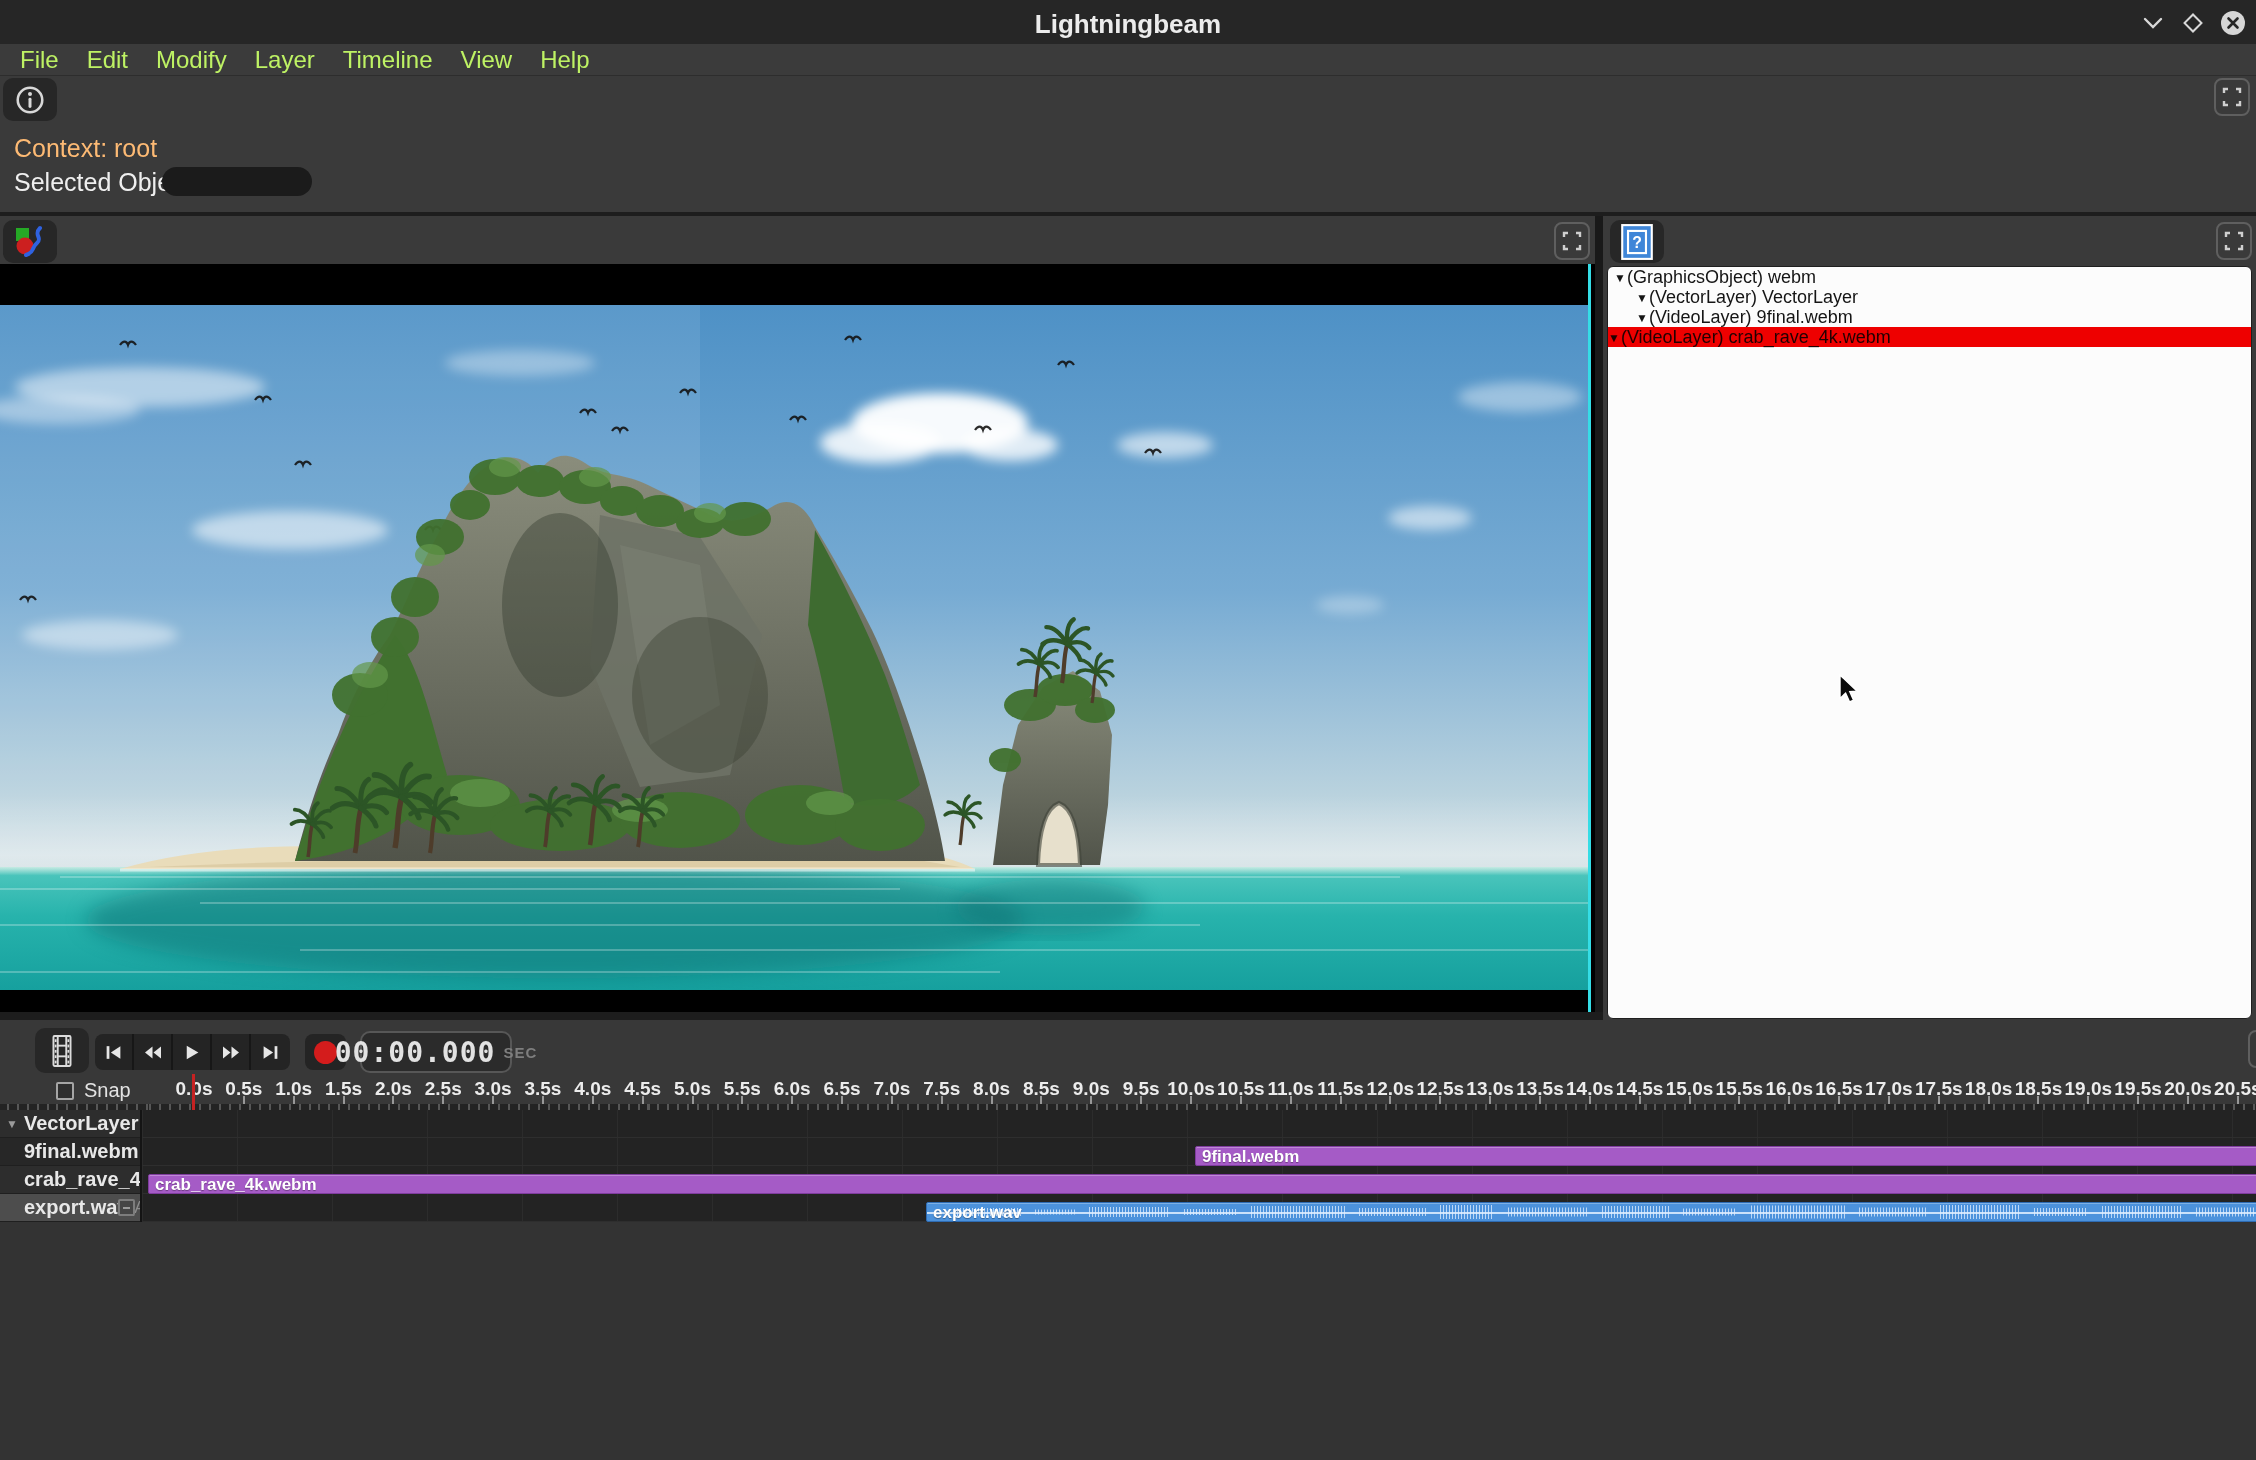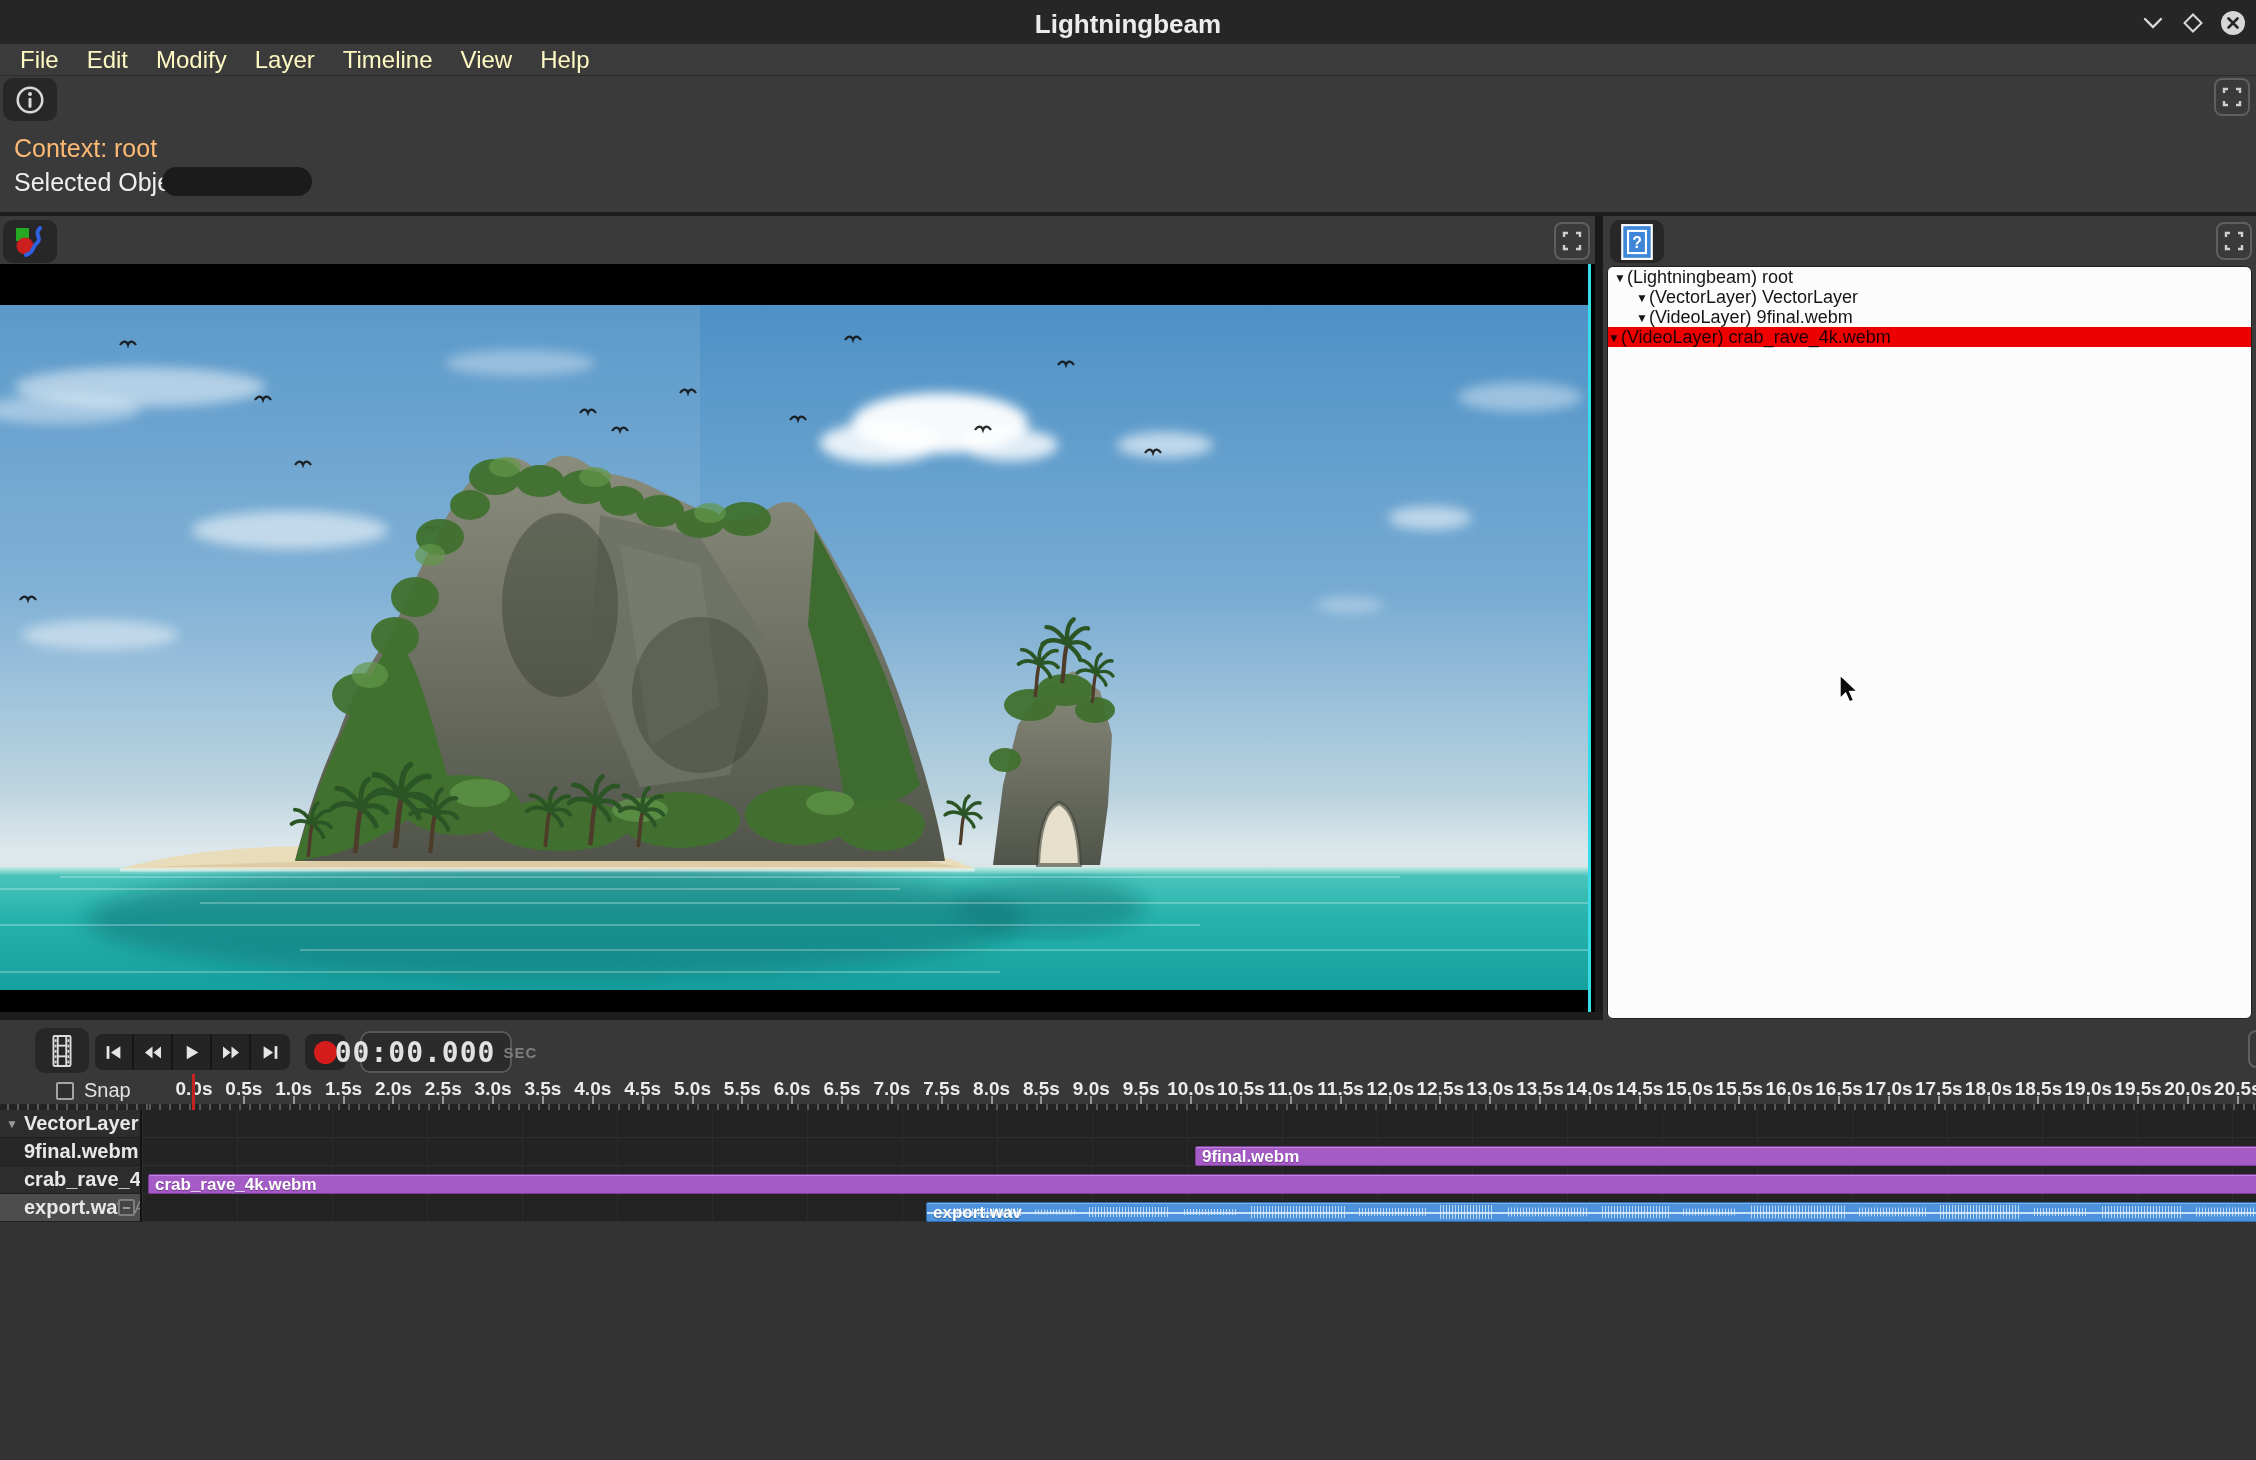--- a/index.html
+++ b/index.html
@@ -10,21 +10,21 @@
 
   
   .titlebar{position:absolute;left:0;top:0;width:2256px;height:44px;background:var(--titlebar);}
   .titlebar .title{position:absolute;left:0;right:0;top:9px;text-align:center;
     font-size:26px;font-weight:bold;color:#ececec;}
   .winbtn{position:absolute;top:8px;width:30px;height:30px;display:flex;align-items:center;justify-content:center;cursor:default;}
 
   
   .menubar{position:absolute;left:0;top:44px;width:2256px;height:32px;background:var(--menubar);
     display:flex;align-items:center;padding-left:6px;border-bottom:1px solid #2d2d2d;}
-  .menu-item{font-size:24px;color:#fef9c3;padding:0 14px;line-height:31px;}
+  .menu-item{font-size:24px;color:#bef264;padding:0 14px;line-height:31px;}
 
   
   .info-panel{position:absolute;left:0;top:76px;width:2256px;height:136px;background:var(--panel);}
   .seam-h{position:absolute;background:#1d1d1d;}
   .tabbtn{position:absolute;background:var(--tab);border-radius:10px;display:flex;align-items:center;justify-content:center;}
   .expandbtn{position:absolute;width:36px;height:38px;border:2px solid #5f5f5f;border-radius:8px;
     display:flex;align-items:center;justify-content:center;background:transparent;}
 
   .ctx-line{position:absolute;left:14px;top:58px;font-size:25px;color:#fdba74;}
   .selobj-line{position:absolute;left:14px;top:92px;font-size:25px;color:#efefef;}
@@ -340,21 +340,21 @@
         <rect x="7.5" y="7.5" width="17" height="21" fill="none" stroke="#ffffff" stroke-width="2"></rect>
         <text x="16" y="24" font-family="Liberation Sans, sans-serif" font-size="15" font-weight="bold" fill="#ffffff" text-anchor="middle">?</text>
       </svg>
     </div>
     <div class="expandbtn" style="left:613px;top:6px">
       <svg width="20" height="20" viewBox="0 0 20 20">
           <path d="M2 6 V2 H6 M14 2 H18 V6 M18 14 V18 H14 M6 18 H2 V14" stroke="#cfcfcf" stroke-width="2.4" fill="none"></path>
         </svg>
     </div>
     <div class="tree-panel" id="treePanel">
-        <div class="tree-row" style="padding-left: 6px;"><span class="tri">▼</span><span>(Lightningbeam) root</span></div>
+        <div class="tree-row" style="padding-left: 6px;"><span class="tri">▼</span><span>(GraphicsObject) webm</span></div>
         <div class="tree-row" style="padding-left: 28px;"><span class="tri">▼</span><span>(VectorLayer) VectorLayer</span></div>
         <div class="tree-row" style="padding-left: 28px;"><span class="tri">▼</span><span>(VideoLayer) 9final.webm</span></div>
         <div class="tree-row selected" style=""><span class="tri">▼</span><span>(VideoLayer) crab_rave_4k.webm</span></div>
       </div>
   </div>
 
   <div class="seam-h" style="left:0;top:1012px;width:1603px;height:8px"></div>
   <div class="timeline-panel">
 
     <div class="transport-row">

